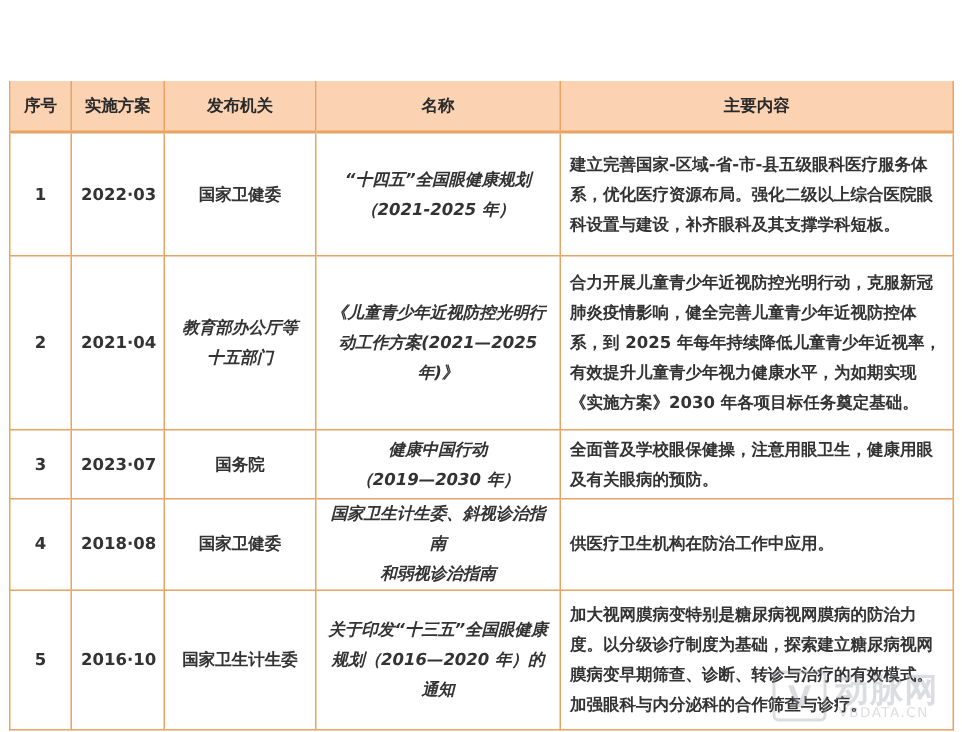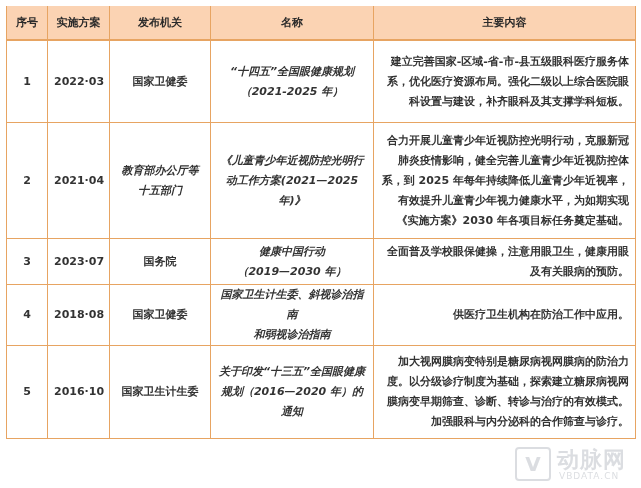--- a/index.html
+++ b/index.html
@@ -30,20 +30,21 @@
     display: flex;
     align-items: center;
     justify-content: center;
     letter-spacing: 1px;
     border-bottom: 3px solid #ffffff;
   }
   table.policy-table {
     width: 629px;
     border-collapse: collapse;
     table-layout: fixed;
+    margin-top: 48px;
   }
   table.policy-table th,
   table.policy-table td {
     border: 1px solid #e7a462;
     font-size: 11px;
     line-height: 20px;
     vertical-align: middle;
     padding: 0 6px;
   }
   table.policy-table th {
@@ -54,21 +55,21 @@
     color: #2a2a2a;
     border-top: none;
     border-bottom: 2px solid #e7a462;
   }
   table.policy-table td {
     background: #ffffff;
     font-weight: bold;
     color: #333333;
   }
   td.c { text-align: center; }
-  td.l { text-align: right; line-height: 23px; padding-left: 8px; padding-right: 4px; }
+  td.l { text-align: left; line-height: 23px; padding-left: 8px; padding-right: 4px; }
   td.n { text-align: center; line-height: 26px; font-style: italic; }
   col.c0 { width: 41px; }
   col.c1 { width: 62px; }
   col.c2 { width: 101px; }
   col.c3 { width: 163px; }
   col.c4 { width: 262px; }
   tr.r1 td { height: 81px; }
   tr.r2 td { height: 115px; }
   tr.r3 td { height: 45px; }
   tr.r4 td { height: 45px; }

